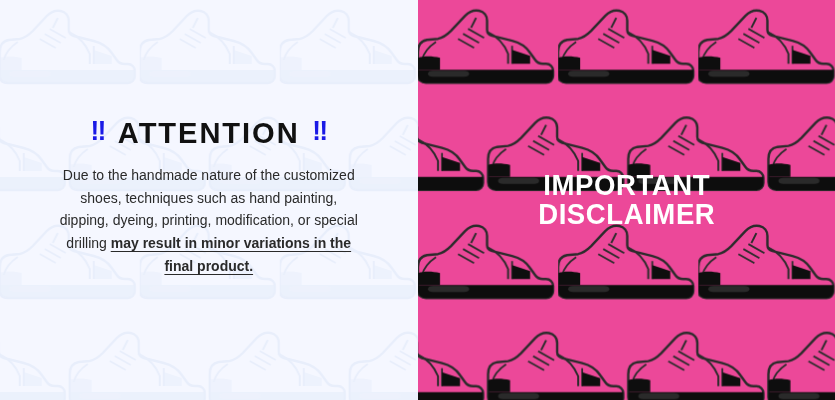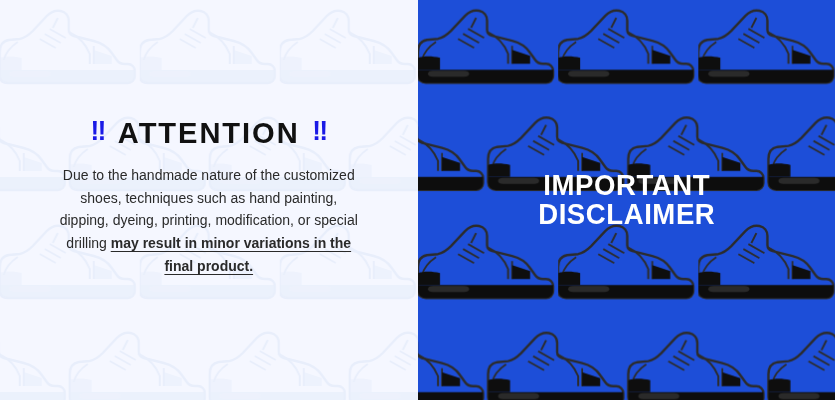--- a/index.html
+++ b/index.html
@@ -32,21 +32,21 @@
     justify-content: center;
     box-sizing: border-box;
   }
 
   
   .panel-light {
     background: #F5F7FF;
   }
   
   .panel-dark {
-    background: #1d4ed8;
+    background: #ec4899;
   }
 
   
   .pattern {
     position: absolute;
     inset: 0;
     z-index: 0;
     pointer-events: none;
   }
   .pattern svg {

